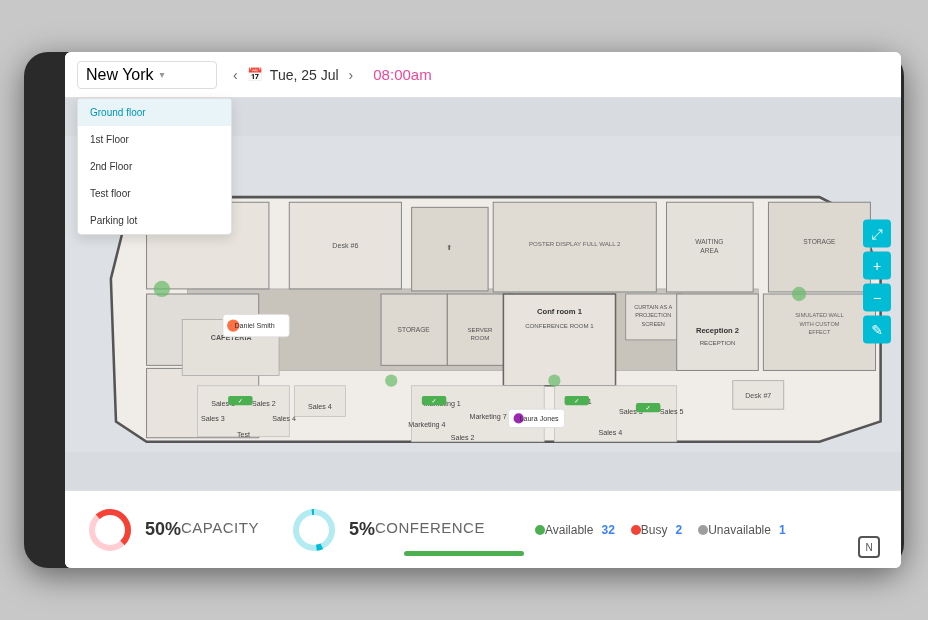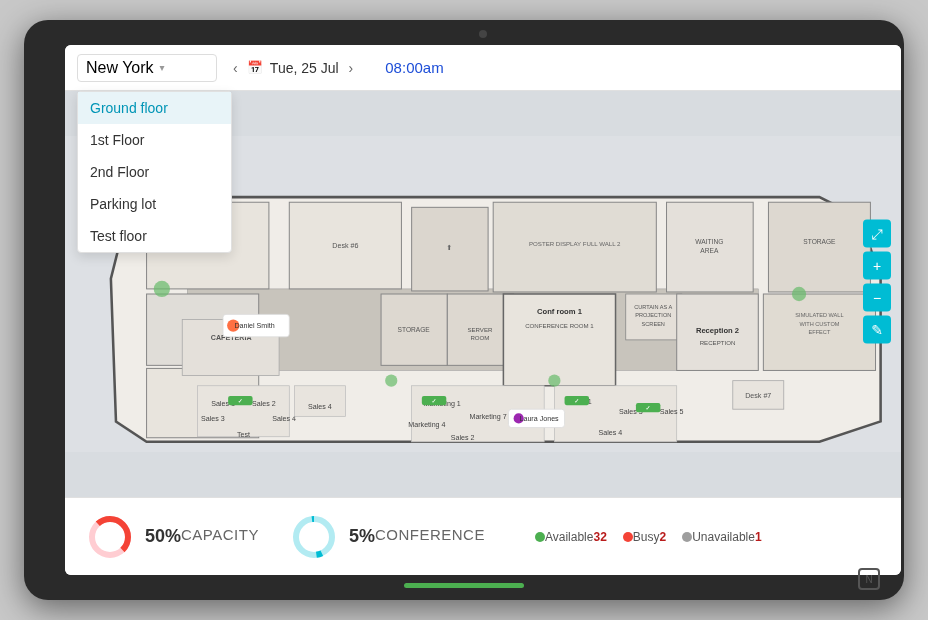--- a/index.html
+++ b/index.html
@@ -8,28 +8,27 @@
       height: 620px;
       background: #c8c8c8;
       display: flex;
       align-items: center;
       justify-content: center;
       font-family: -apple-system, BlinkMacSystemFont, 'Segoe UI', sans-serif;
       overflow: hidden;
     }
     .tablet-frame {
       width: 880px;
-      height: 580px;
+      height: 516px;
       background: #2a2a2a;
       border-radius: 24px;
       position: relative;
       display: flex;
       flex-direction: column;
       align-items: center;
-      justify-content: center;
       box-shadow: 0 8px 32px rgba(0,0,0,0.5);
       padding-left: 38px;
     }
     .tablet-camera {
       position: absolute;
       top: 10px;
       width: 8px;
       height: 8px;
       background: #444;
       border-radius: 50%;
@@ -115,39 +114,39 @@
       gap: 6px;
       font-size: 14px;
       color: #333;
     }
     .calendar-icon-small {
       color: #555;
       font-size: 13px;
     }
     .time-display {
       font-size: 15px;
-      color: #1d4ed8;
-      margin-left: 16px;
+      color: #ec4899;
+      margin-left: 4px;
     }
 
     
     .dropdown-menu {
       position: absolute;
       top: 46px;
       left: 12px;
       width: 155px;
       background: white;
       border: 1px solid #e0e0e0;
       border-radius: 4px;
       box-shadow: 0 4px 12px rgba(0,0,0,0.12);
       z-index: 200;
     }
     .dropdown-item {
       padding: 8px 12px;
-      font-size: 14px;
+      font-size: 10px;
       color: #333;
       cursor: pointer;
     }
     .dropdown-item.active {
       background: #e8f4f8;
       color: #0095b6;
     }
 
     
     .map-area {
@@ -233,21 +232,22 @@
       font-size: 12px;
       color: #555;
     }
     .legend-dot {
       width: 10px;
       height: 10px;
       border-radius: 50%;
     }
     .legend-count {
       font-weight: 600;
-      color: #b91c1c;
+      color: #3b82f6;
+      margin-left: 8px;
     }
   </style>
 </head>
 <body>
 
 <div class="tablet-frame">
   <div class="tablet-camera"></div>
 
   <div class="tablet-screen">
 
@@ -264,22 +264,22 @@
         </div>
         <button class="nav-btn">›</button>
       </div>
       <div class="time-display">08:00am</div>
     </div>
 
     <div class="dropdown-menu">
       <div class="dropdown-item active">Ground floor</div>
       <div class="dropdown-item">1st Floor</div>
       <div class="dropdown-item">2nd Floor</div>
+      <div class="dropdown-item">Test floor</div>
       <div class="dropdown-item">Parking lot</div>
-      <div class="dropdown-item">Test floor</div>
     </div>
 
     <div class="map-area">
 
       <svg width="100%" height="100%" viewBox="0 0 820 310" preserveAspectRatio="xMidYMid meet" style="position:absolute;inset:0;">
 
         <rect width="820" height="310" fill="#dde0e4"></rect>
 
         <polygon points="80,60 740,60 780,80 800,140 800,280 740,300 80,300 50,280 45,140 60,80" fill="#f0ede8" stroke="#555" stroke-width="2.5"></polygon>
 

